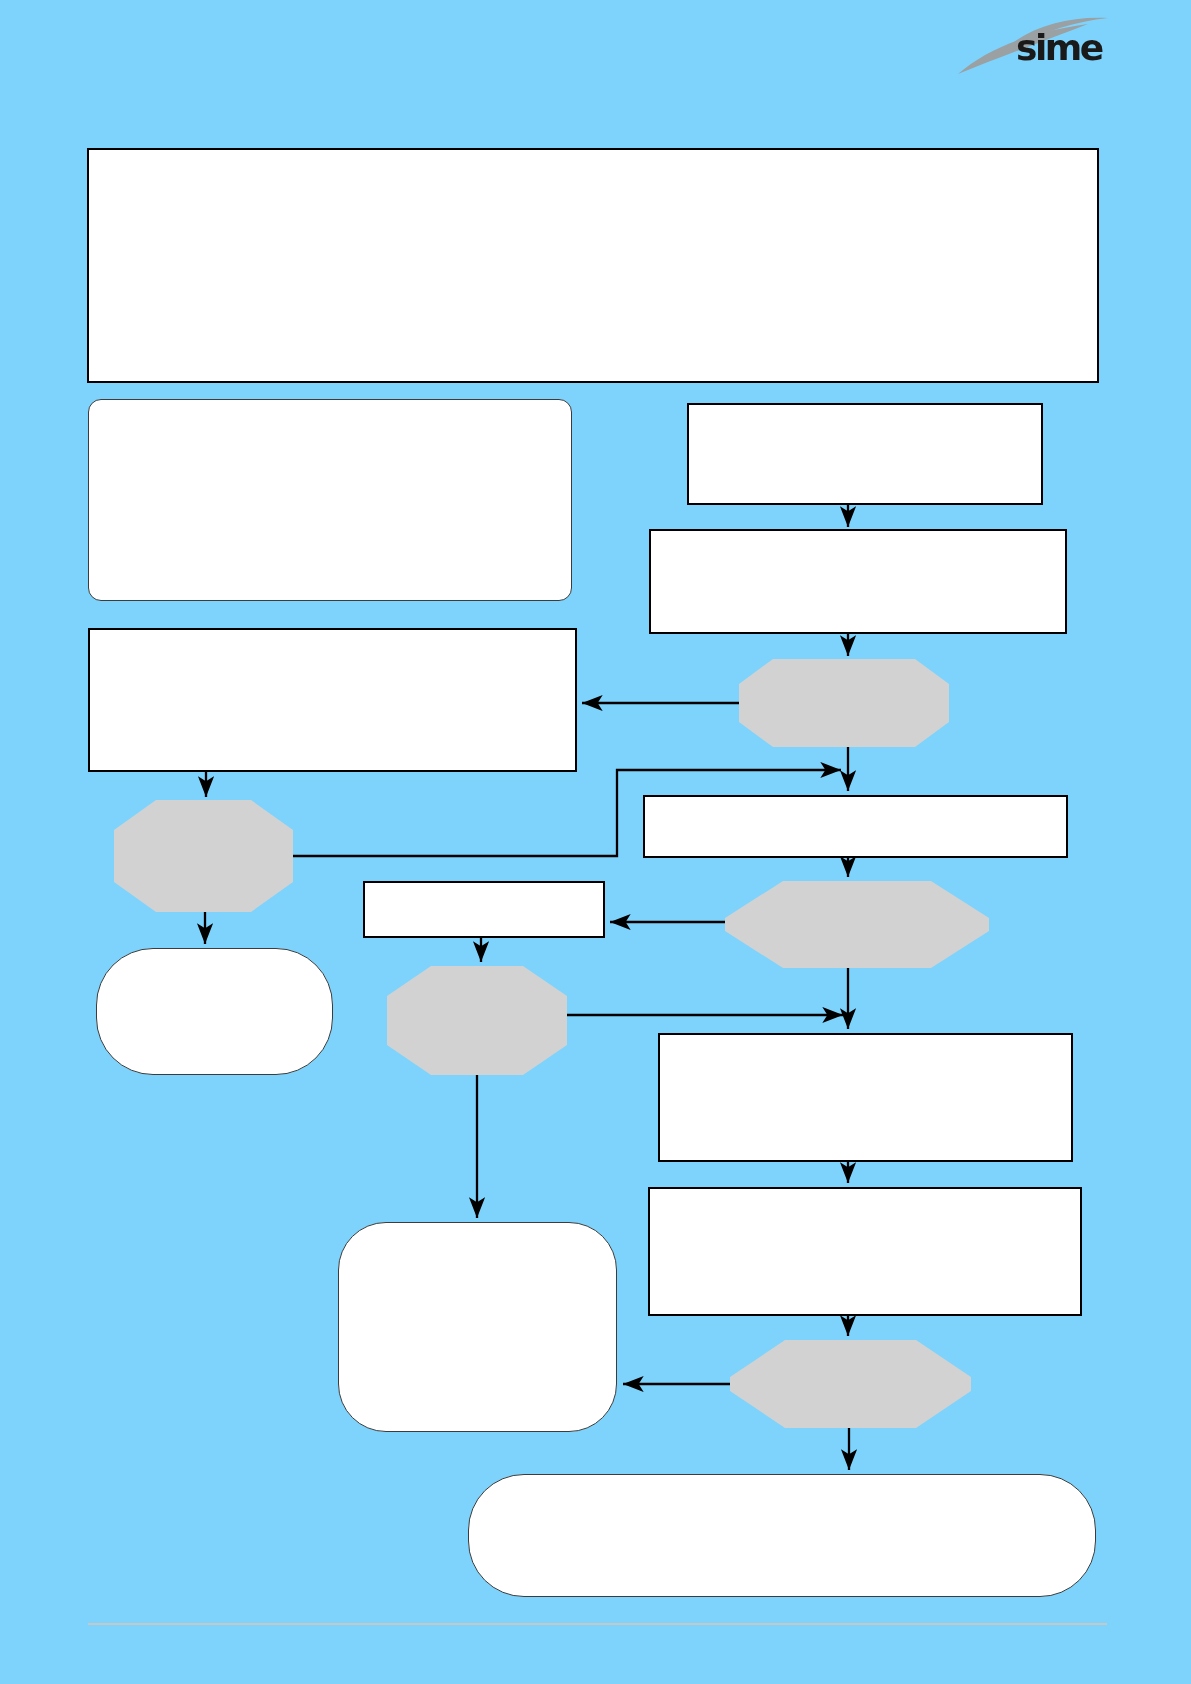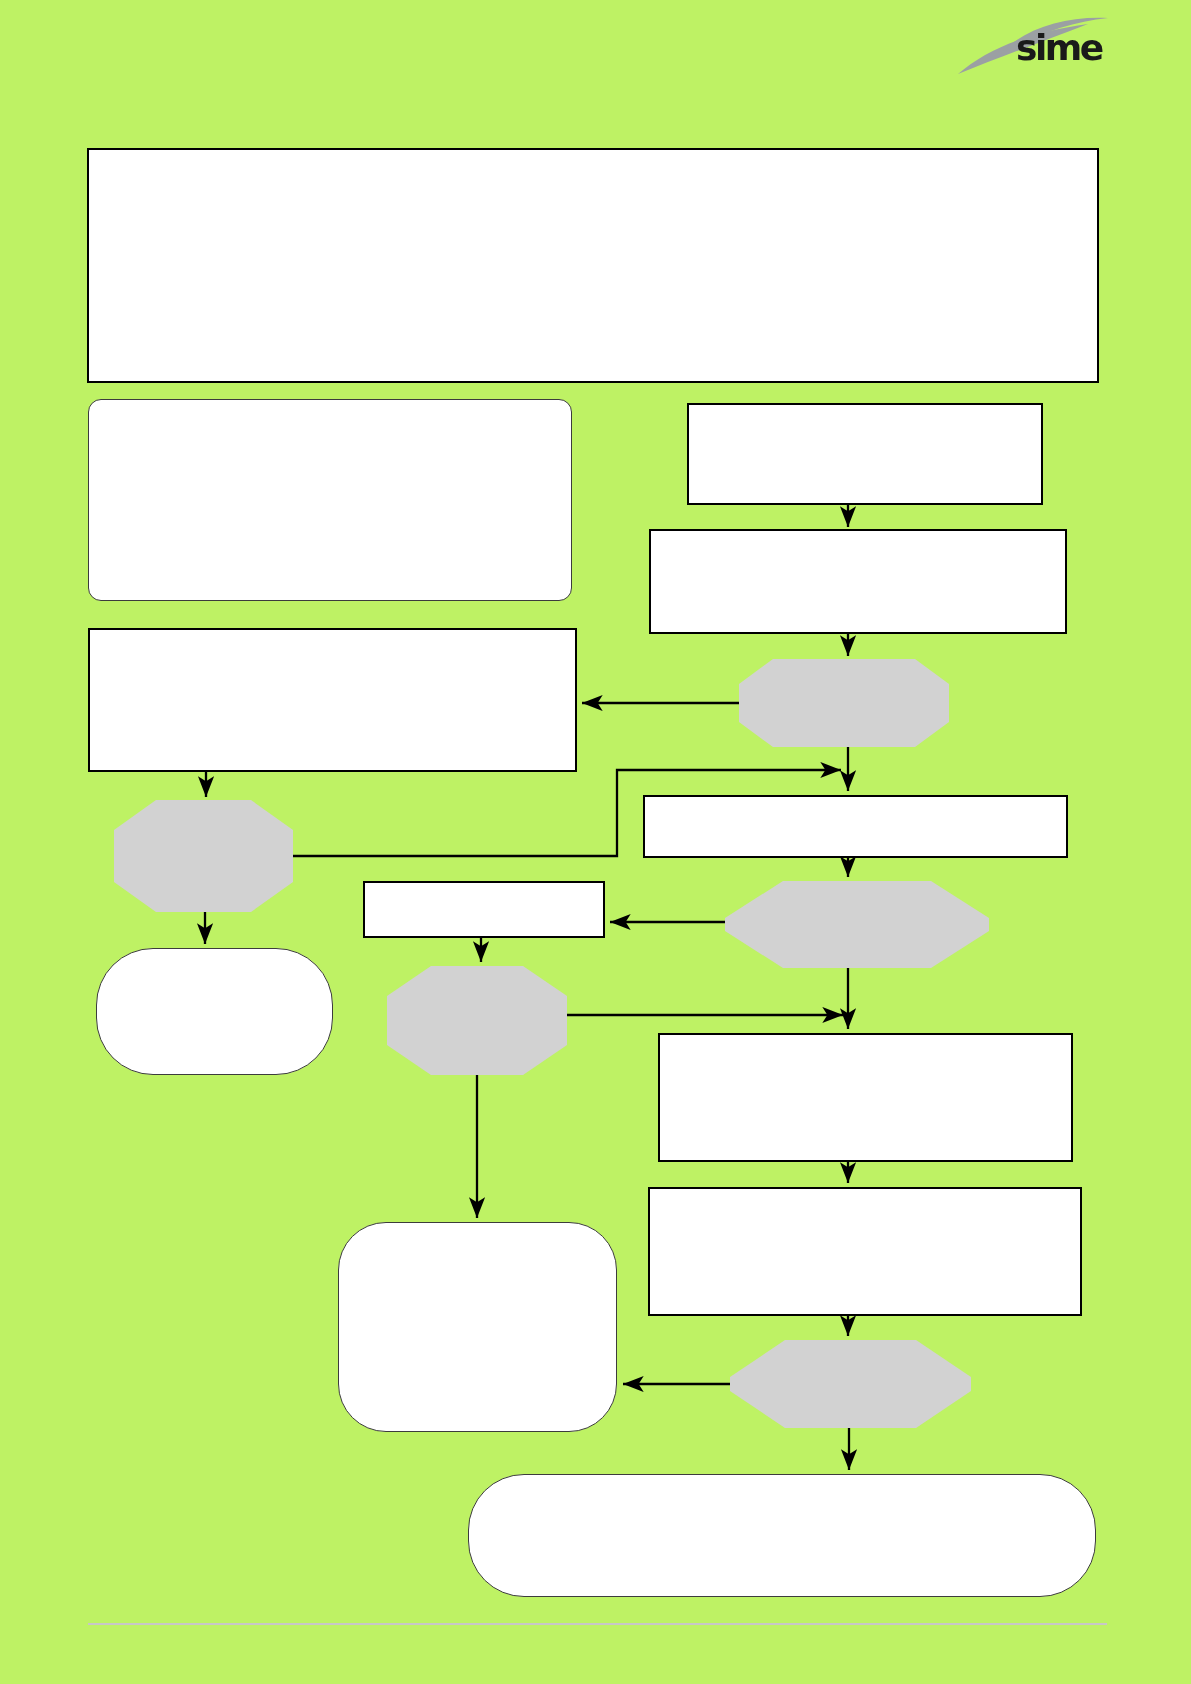--- a/index.html
+++ b/index.html
@@ -1,16 +1,16 @@
 <!DOCTYPE html>
 <html><head>
 <meta charset="utf-8">
 <style>
   html,body { margin:0; padding:0; background:#ffffff; }
-  .page { position:relative; width:1191px; height:1684px; background:#bef264;
+  .page { position:relative; width:1191px; height:1684px; background:#7dd3fc;
           font-family:"Liberation Sans", sans-serif; overflow:hidden; }
 
   
   .logo { position:absolute; left:950px; top:10px; width:166px; height:70px; }
   .logo svg { position:absolute; left:0; top:0; }
   .logo-text { position:absolute; left:66px; top:20px;
                font-family:"DejaVu Sans", sans-serif; font-weight:700;
                font-size:36px; letter-spacing:-2.5px; line-height:1; }
 
   

